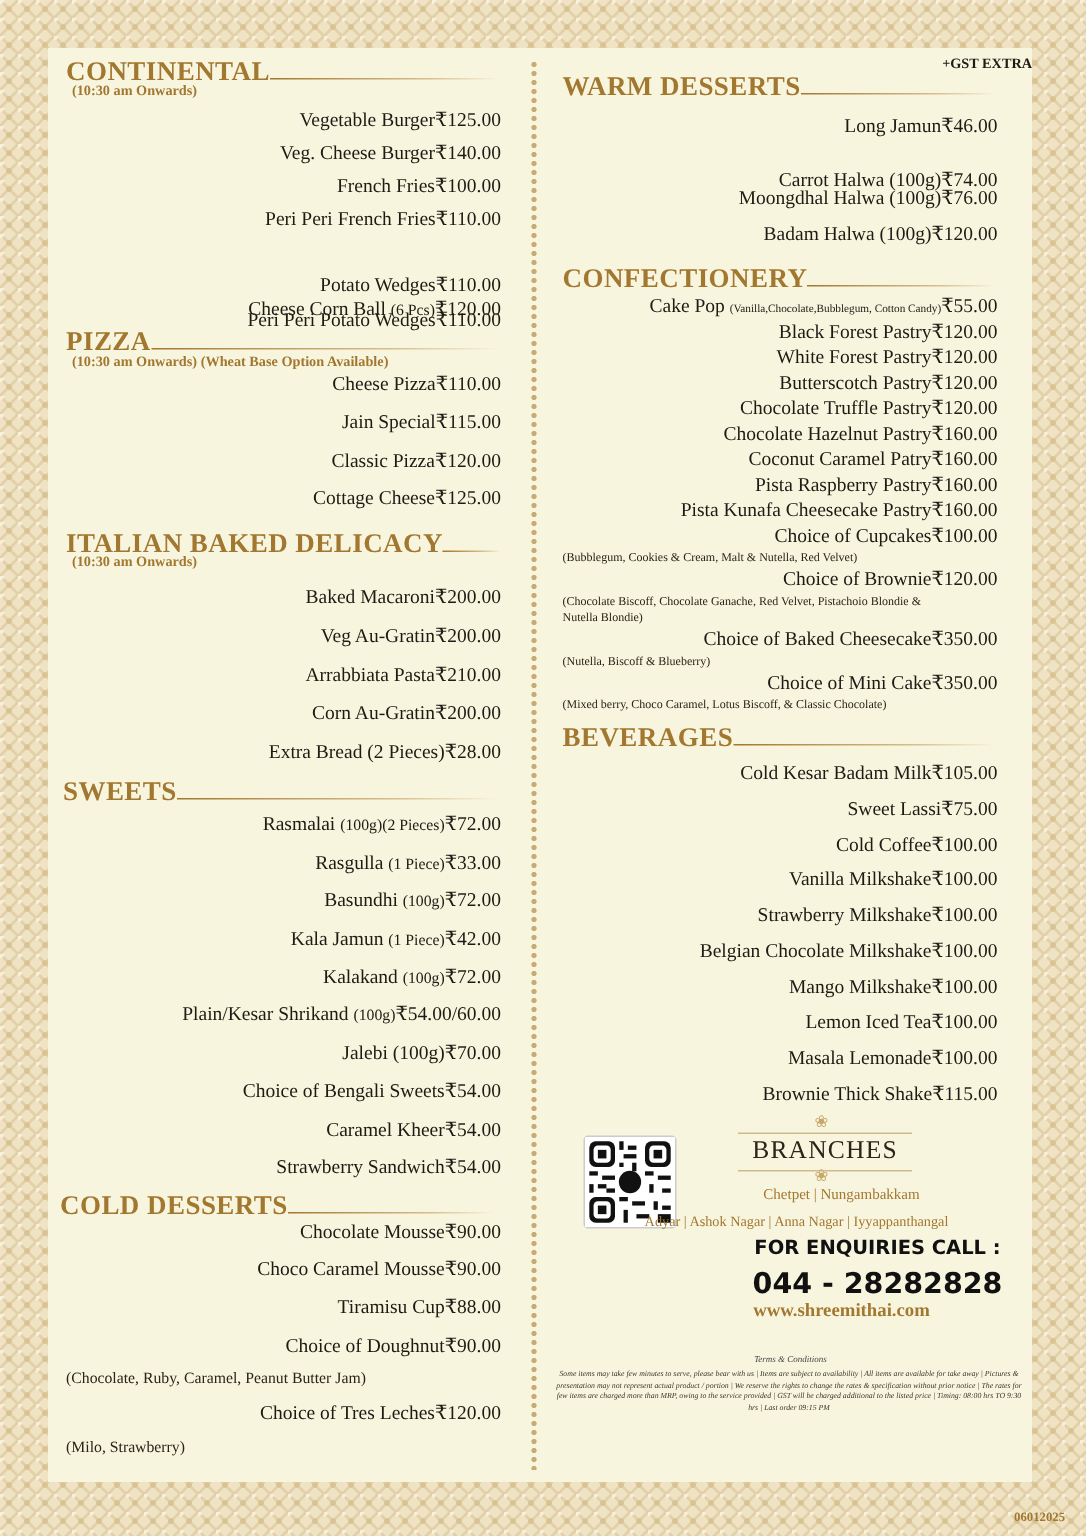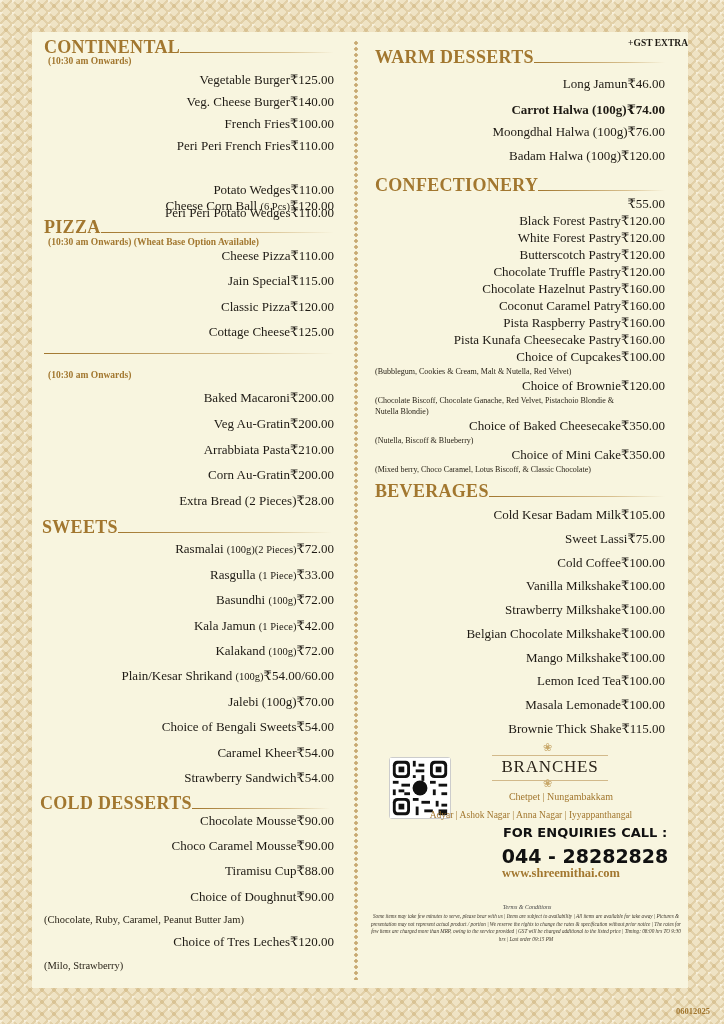--- a/index.html
+++ b/index.html
@@ -128,20 +128,21 @@
   <div class="row" style="top:263px;">
       <span class="nm"><span>Classic Pizza</span></span>
       <span class="pr">₹120.00</span>
     </div>
   <div class="row" style="top:288px;">
       <span class="nm"><span>Cottage Cheese</span></span>
       <span class="pr">₹125.00</span>
     </div>
 
   <div class="sec-head" style="top:317px;">
+    <span class="sec-title">ITALIAN BAKED DELICACY</span>
     <span class="sec-line"></span>
   </div>
   <div class="sec-sub" style="top:334px;">(10:30 am Onwards)</div>
   <div class="row" style="top:354px;">
       <span class="nm"><span>Baked Macaroni</span></span>
       <span class="pr">₹200.00</span>
     </div>
   <div class="row" style="top:380px;">
       <span class="nm"><span>Veg Au-Gratin</span></span>
       <span class="pr">₹200.00</span>
@@ -235,38 +236,39 @@
 <div class="col col-right">
 
   <div class="sec-head" style="top:4px;">
     <span class="sec-title">WARM DESSERTS</span>
     <span class="sec-line"></span>
   </div>
   <div class="row" style="top:32px;">
       <span class="nm"><span>Long Jamun</span></span>
       <span class="pr">₹46.00</span>
     </div>
-  <div class="row" style="top:58px;font-weight:bold;">
+  <div class="row" style="top:68px;">
       <span class="nm"><span>Carrot Halwa (100g)</span></span>
       <span class="pr">₹74.00</span>
     </div>
   <div class="row" style="top:80px;">
       <span class="nm"><span>Moongdhal Halwa (100g)</span></span>
       <span class="pr">₹76.00</span>
     </div>
   <div class="row" style="top:104px;">
       <span class="nm"><span>Badam Halwa (100g)</span></span>
       <span class="pr">₹120.00</span>
     </div>
 
   <div class="sec-head" style="top:132px;">
     <span class="sec-title">CONFECTIONERY</span>
     <span class="sec-line"></span>
   </div>
   <div class="row" style="top:152px;">
+      <span class="nm"><span>Cake Pop</span> <small style="font-size:7.5px;">(Vanilla,Chocolate,Bubblegum, Cotton Candy)</small></span>
       <span class="pr">₹55.00</span>
     </div>
   <div class="row" style="top:169px;">
       <span class="nm"><span>Black Forest Pastry</span></span>
       <span class="pr">₹120.00</span>
     </div>
   <div class="row" style="top:186px;">
       <span class="nm"><span>White Forest Pastry</span></span>
       <span class="pr">₹120.00</span>
     </div>

